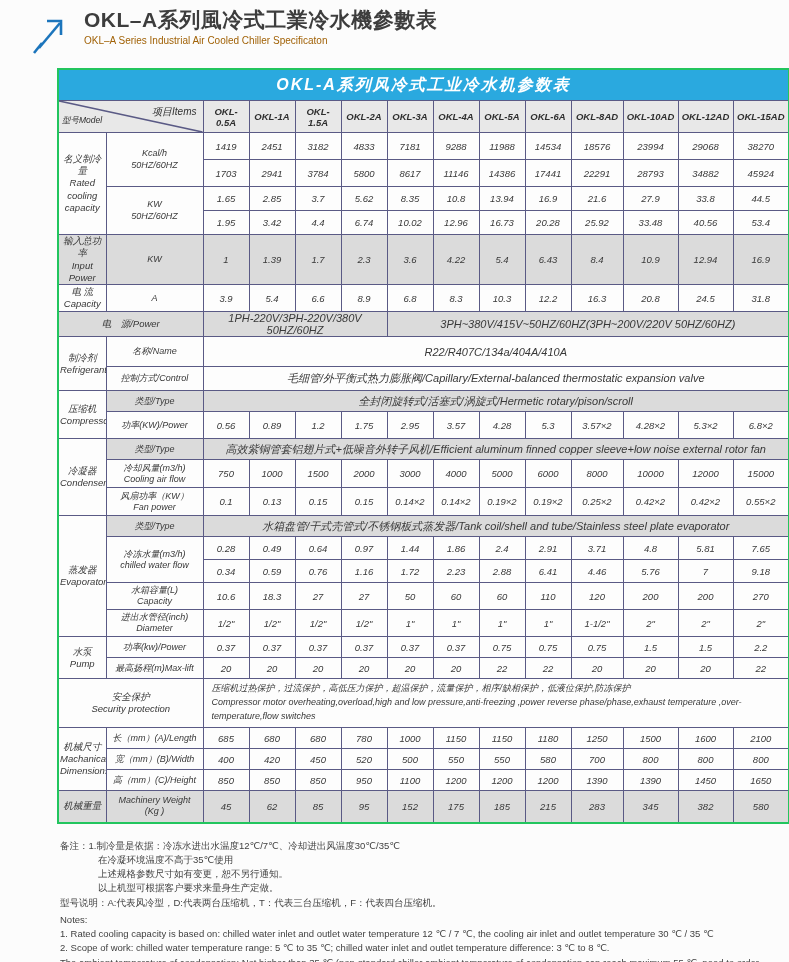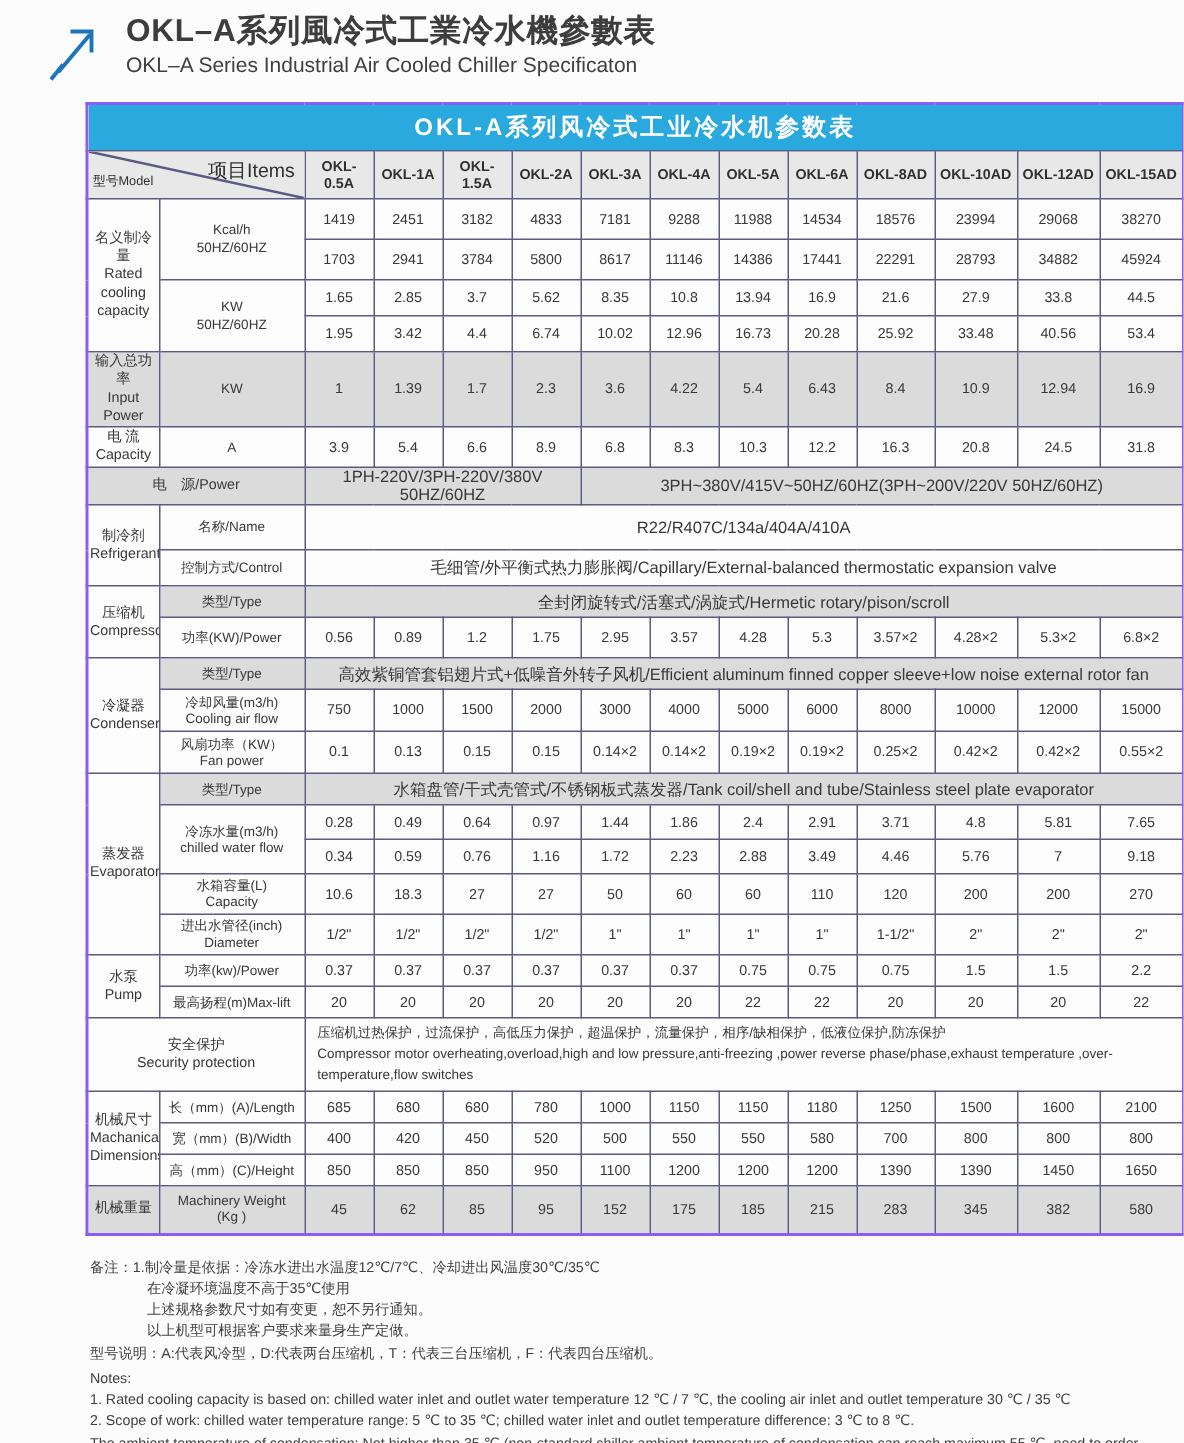--- a/index.html
+++ b/index.html
@@ -8,44 +8,45 @@
     background:#FCFCFC;
     font-family:"Liberation Sans","DejaVu Sans",sans-serif;
     color:#3b3b3b;
     -webkit-font-smoothing:antialiased;
   }
   
   .page-header{position:relative;height:58px;padding-top:6px;}
   .logo{position:absolute;left:27px;top:8px;width:48px;height:48px;}
   .titles{margin-left:84px;}
   .title-zh{font-size:21px;font-weight:700;margin:0;color:#3d3d3d;letter-spacing:.5px;}
-  .title-en{font-size:14px;font-weight:500;margin:1px 0 0 0;color:#404040;}
+  .title-en{font-size:10px;font-weight:500;margin:1px 0 0 0;color:#a16207;}
   
   table#spec-table{
     border-collapse:collapse;table-layout:fixed;
     margin:4px 0 0 57px;width:729px;
-    border:2px solid #8b5cf6;
+    border:2px solid #22c55e;
+    font-style:italic;
   }
   #spec-table td{
     border:1px solid #5a5a85;
     background:#FDFDFD;
     text-align:center;vertical-align:middle;
     padding:0 1px;color:#383838;
     overflow:hidden;
   }
   #spec-table td.title-bar{
     background:#2AA9DF;color:#ffffff;
     font-size:16px;font-weight:700;letter-spacing:2px;
     height:30px;
   }
   #spec-table td.model-h{background:#E8E8E8;font-size:9.5px;font-weight:600;color:#2f2f2f;height:31px;}
   #spec-table td.corner{background:#E8E8E8;position:relative;padding:0;}
   .corner svg{position:absolute;left:0;top:0;width:100%;height:100%;}
   .corner .c-model{position:absolute;left:3px;top:14px;font-size:8.5px;color:#2f2f2f;}
-  .corner .c-items{position:absolute;right:6px;top:4px;font-size:13px;color:#2f2f2f;}
+  .corner .c-items{position:absolute;right:6px;top:4px;font-size:10px;color:#2f2f2f;}
   #spec-table td.cat{font-size:9.5px;line-height:1.3;white-space:pre-line;}
   #spec-table td.item{font-size:9px;line-height:1.25;white-space:pre-line;}
   #spec-table td.val{font-size:9.5px;}
   #spec-table td.spanc{font-size:11px;margin-top:26px;}
   #spec-table td.sec{
     text-align:left;font-size:9px;line-height:1.55;
     padding:3px 6px 3px 8px;white-space:pre-line;
   }
   #spec-table td.sh{background:#DBDBDB;}
   
@@ -311,21 +312,21 @@
           <td class="val">7.65</td>
         </tr>
         <tr style="height: 23px;">
           <td class="val">0.34</td>
           <td class="val">0.59</td>
           <td class="val">0.76</td>
           <td class="val">1.16</td>
           <td class="val">1.72</td>
           <td class="val">2.23</td>
           <td class="val">2.88</td>
-          <td class="val">3.49</td>
+          <td class="val">6.41</td>
           <td class="val">4.46</td>
           <td class="val">5.76</td>
           <td class="val">7</td>
           <td class="val">9.18</td>
         </tr>
         <tr style="height: 27px;">
           <td class="item" rowspan="1">水箱容量(L)
 Capacity</td>
           <td class="val">10.6</td>
           <td class="val">18.3</td>

